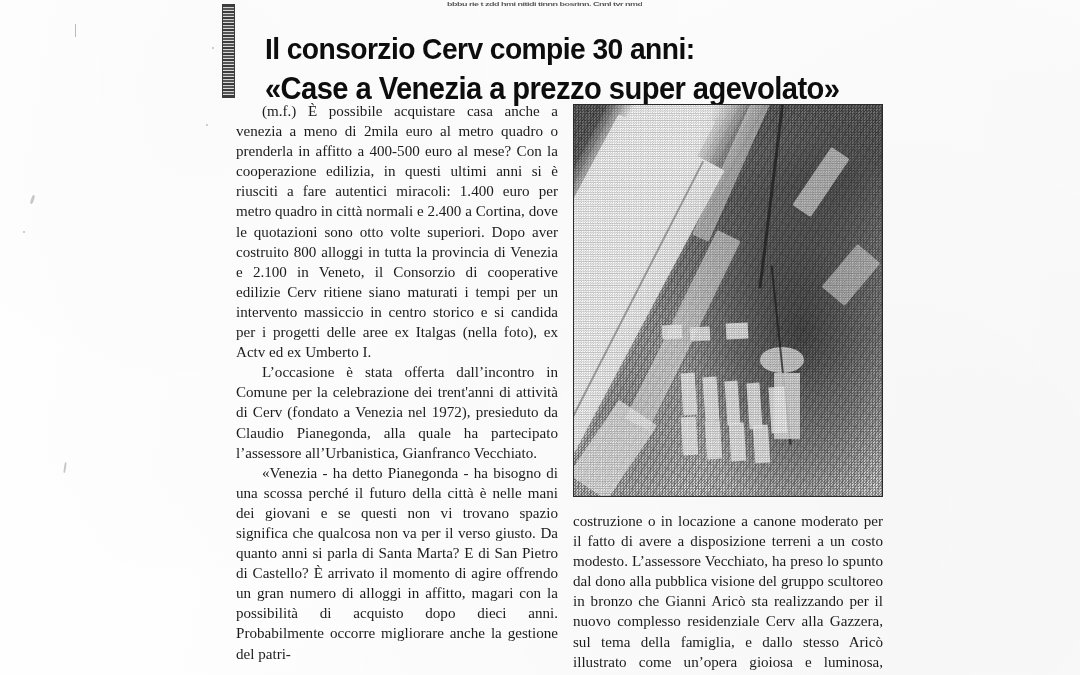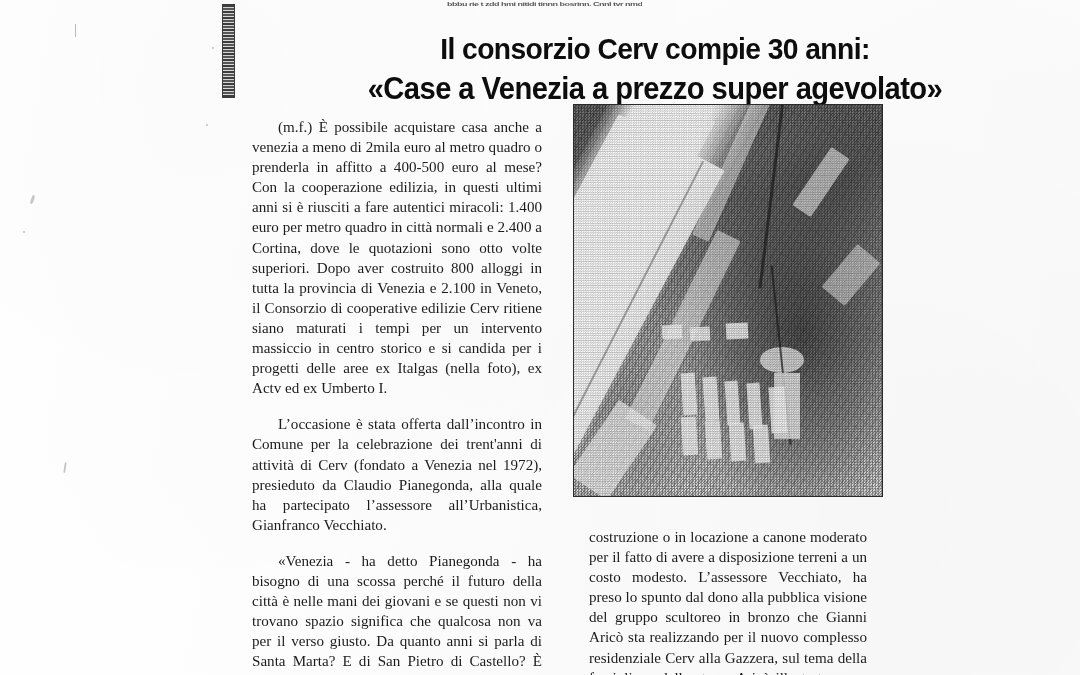--- a/index.html
+++ b/index.html
@@ -74,21 +74,20 @@
       );
     opacity: .92;
   }
 
   
   .headline {
     position: absolute;
     left: 240px;
     top: 8px;
     width: 830px;
-    text-align: center;
     font-family: "Liberation Sans", "DejaVu Sans", sans-serif;
     font-weight: 700;
     color: #0d0d0d;
     letter-spacing: -0.6px;
   }
   .headline-line {
     display: block;
     font-size: 30px;
     line-height: 40px;
     transform: scaleX(0.94);
@@ -98,21 +97,21 @@
   .headline-line.l2 { font-size: 31px; }
 
   
   .col {
     position: absolute;
     font-size: 15.1px;
     line-height: 20.1px;
     text-align: justify;
     color: #1c1c1c;
   }
-  .col p { margin: 16px; text-indent: 26px; font-family: Liberation Serif, serif; }
+  .col p { margin: 0; text-indent: 26px; font-family: Liberation Serif, serif; }
   .col p.cont { text-indent: 0; }
 
   #col-left  { left: 236px; top: 101px; width: 322px; }
   #col-right { left: 573px; top: 511px; width: 310px; }
 
   
   .photo-frame {
     position: absolute;
     left: 573px;
     top: 104px;

